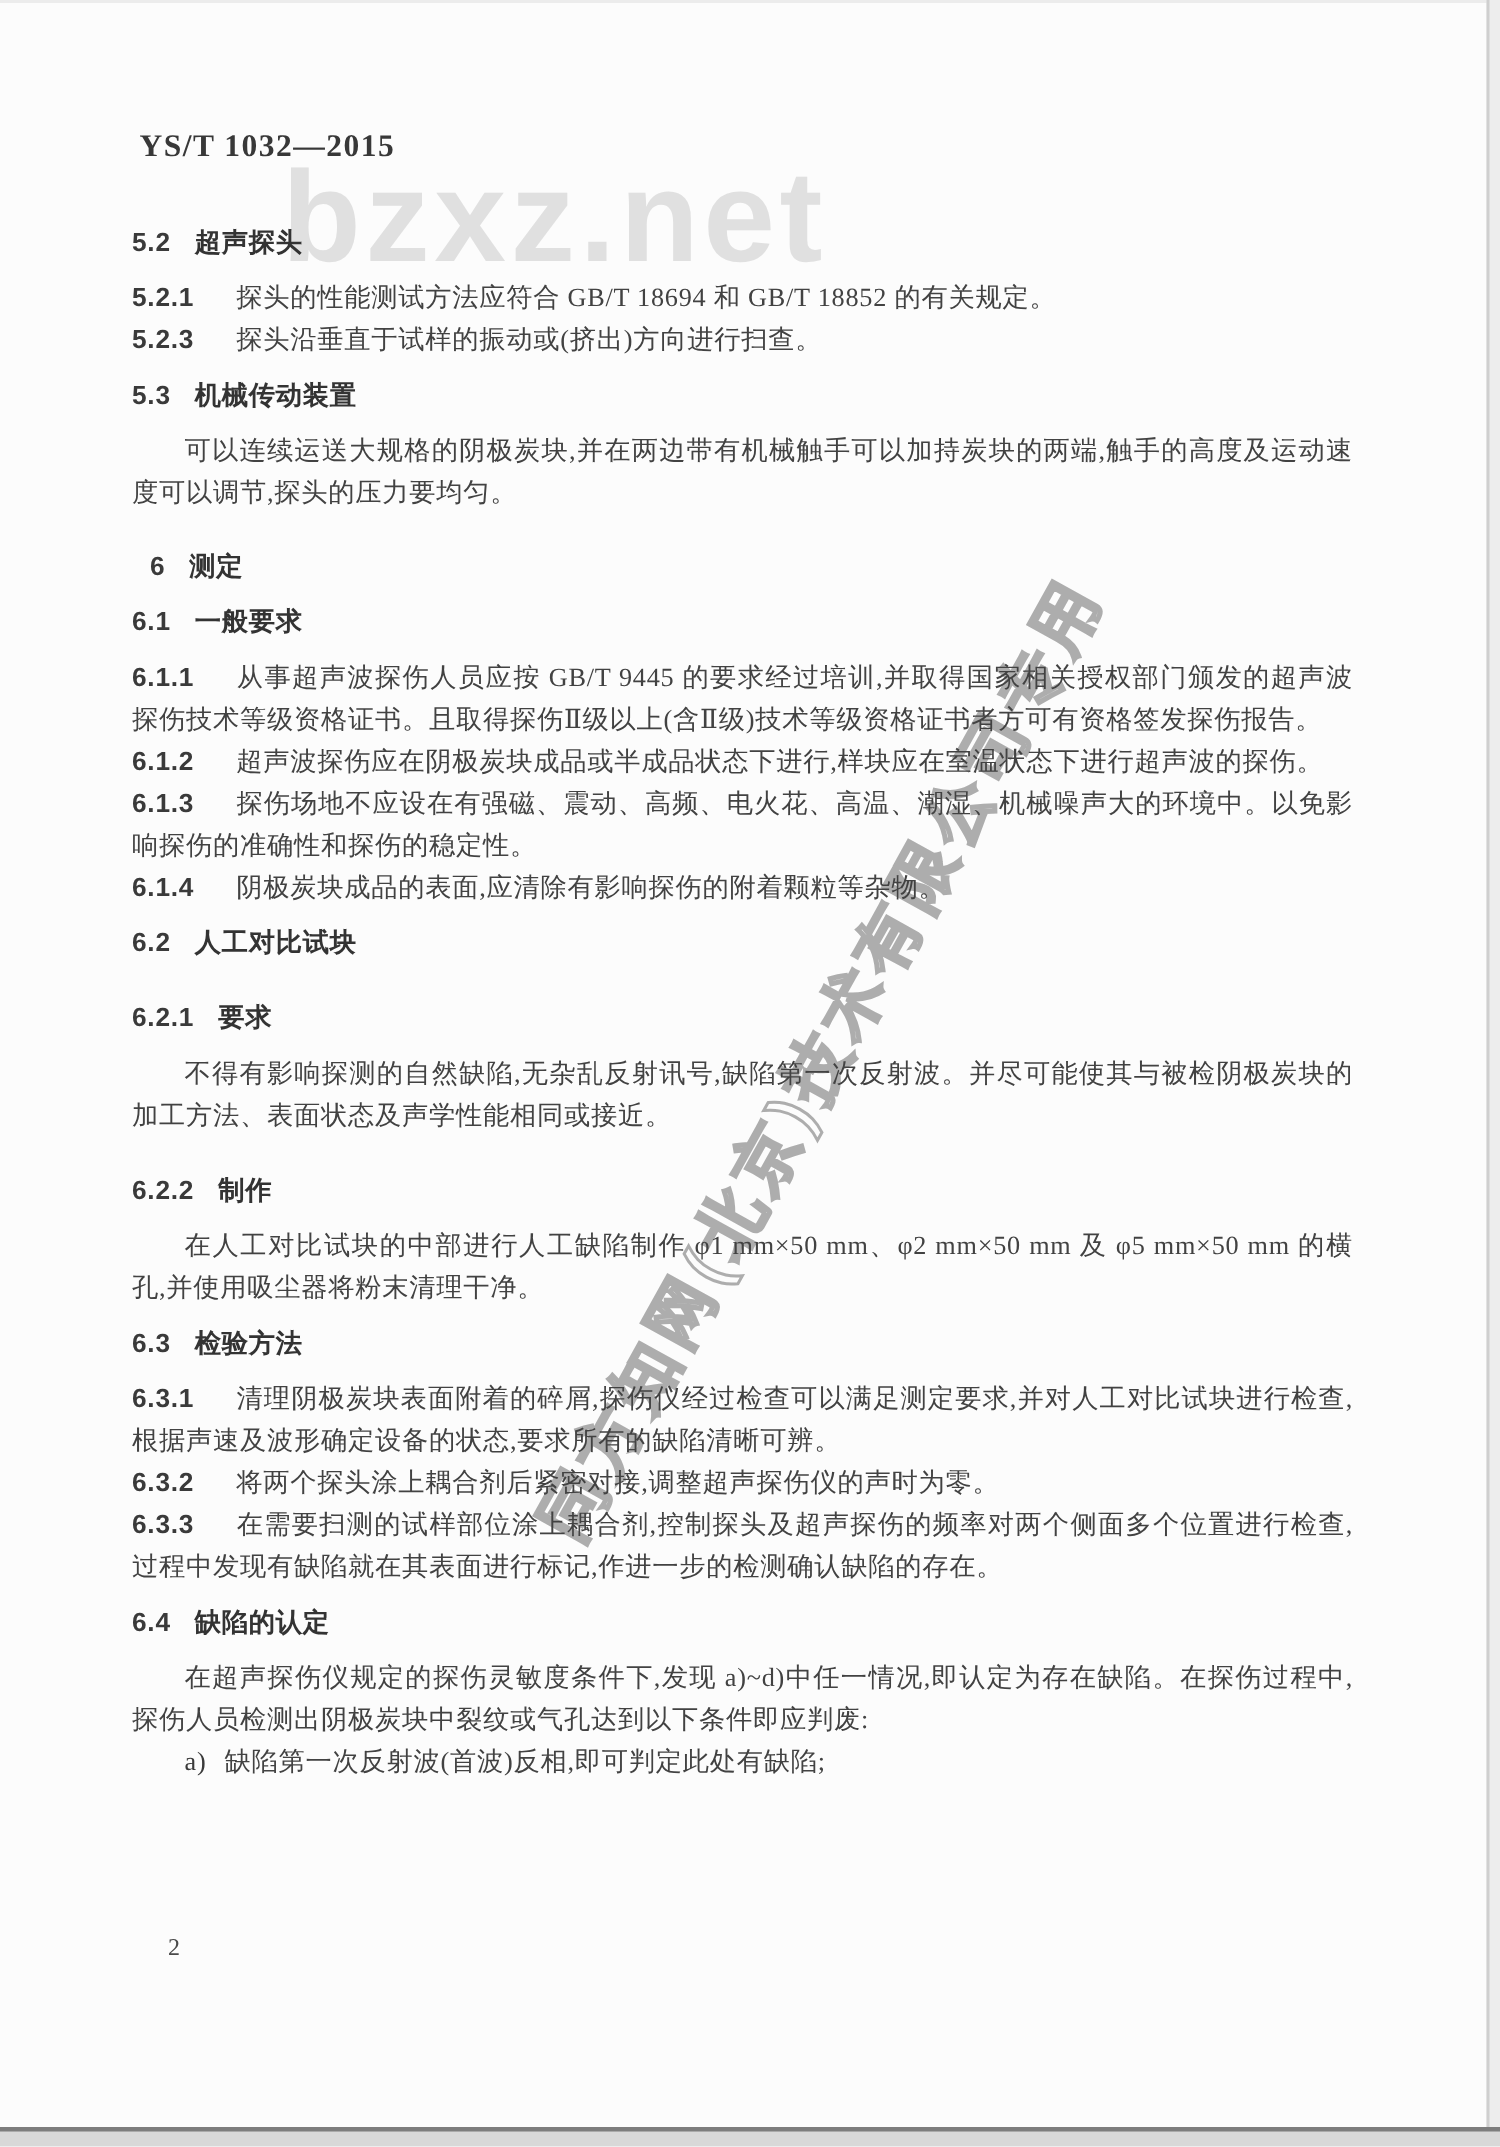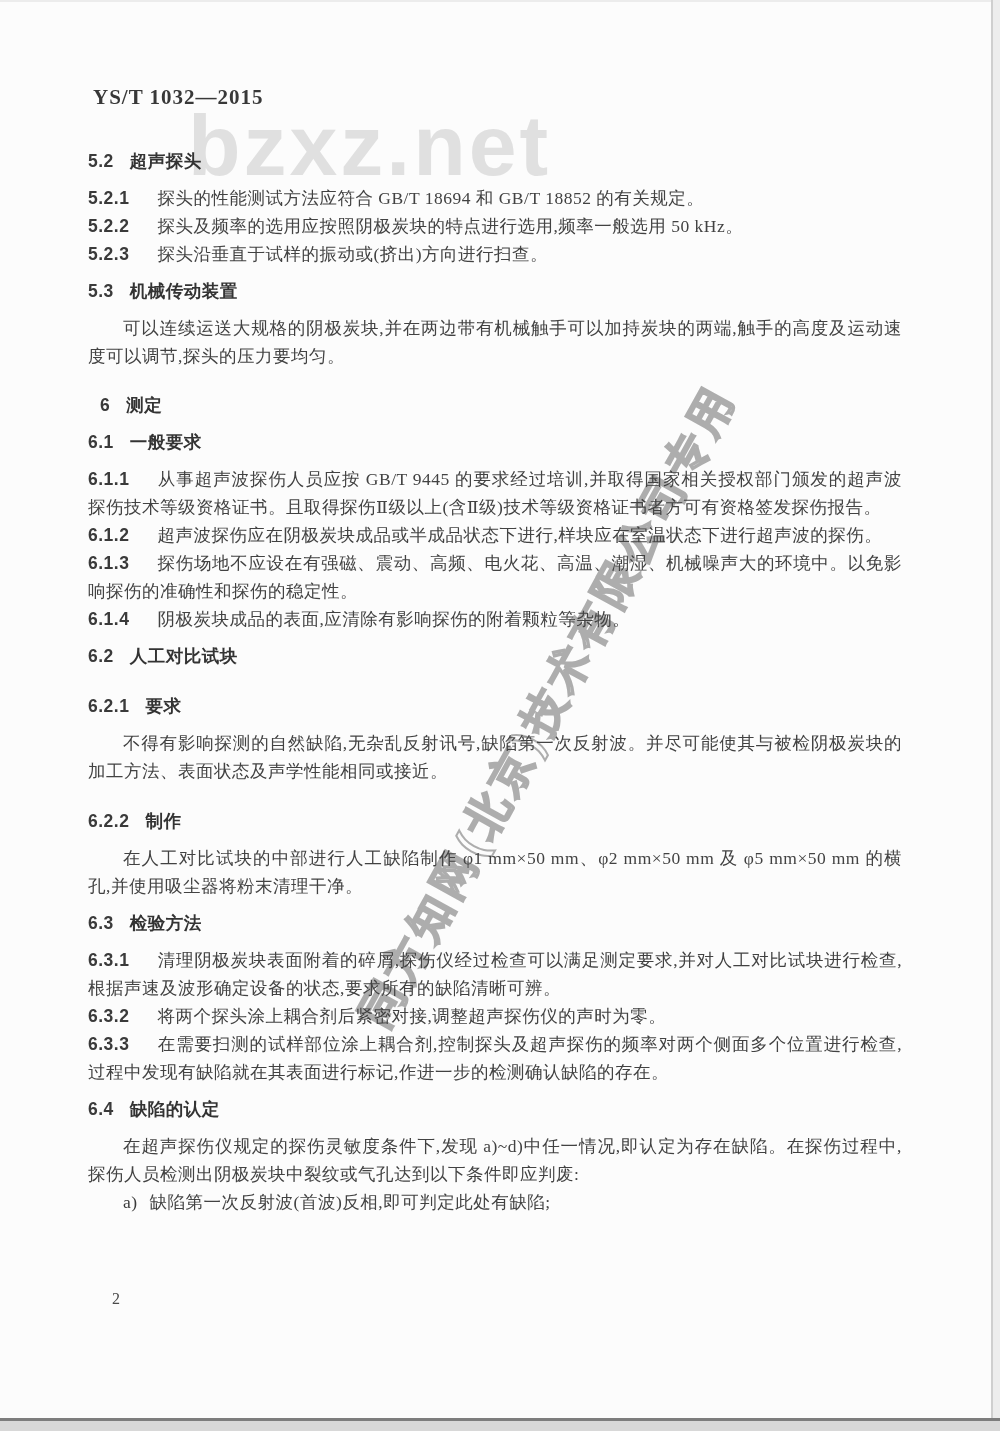--- a/index.html
+++ b/index.html
@@ -92,21 +92,20 @@
   <div class="wm-layer">
     <div class="wm-site">bzxz.net</div>
     <div class="wm-diag">同方知网(北京)技术有限公司专用</div>
   </div>
 
   <div class="doc-header">YS/T 1032—2015</div>
 
   <div id="content">
       <p class="blk h2"><span class="num">5.2</span><span class="txt">超声探头</span></p>
       <p class="blk clause"><span class="num">5.2.1</span><span class="txt">探头的性能测试方法应符合 GB/T 18694 和 GB/T 18852 的有关规定。</span></p>
-      <p class="blk clause"><span class="num">5.2.2</span><span class="txt">探头及频率的选用应按照阴极炭块的特点进行选用,频率一般选用 50 kHz。</span></p>
       <p class="blk clause"><span class="num">5.2.3</span><span class="txt">探头沿垂直于试样的振动或(挤出)方向进行扫查。</span></p>
       <p class="blk h2"><span class="num">5.3</span><span class="txt">机械传动装置</span></p>
       <p class="blk para"><span class="txt">可以连续运送大规格的阴极炭块,并在两边带有机械触手可以加持炭块的两端,触手的高度及运动速度可以调节,探头的压力要均匀。</span></p>
       <p class="blk h1"><span class="num">6</span><span class="txt">测定</span></p>
       <p class="blk h2"><span class="num">6.1</span><span class="txt">一般要求</span></p>
       <p class="blk clause"><span class="num">6.1.1</span><span class="txt">从事超声波探伤人员应按 GB/T 9445 的要求经过培训,并取得国家相关授权部门颁发的超声波探伤技术等级资格证书。且取得探伤Ⅱ级以上(含Ⅱ级)技术等级资格证书者方可有资格签发探伤报告。</span></p>
       <p class="blk clause"><span class="num">6.1.2</span><span class="txt">超声波探伤应在阴极炭块成品或半成品状态下进行,样块应在室温状态下进行超声波的探伤。</span></p>
       <p class="blk clause"><span class="num">6.1.3</span><span class="txt">探伤场地不应设在有强磁、震动、高频、电火花、高温、潮湿、机械噪声大的环境中。以免影响探伤的准确性和探伤的稳定性。</span></p>
       <p class="blk clause"><span class="num">6.1.4</span><span class="txt">阴极炭块成品的表面,应清除有影响探伤的附着颗粒等杂物。</span></p>
       <p class="blk h2"><span class="num">6.2</span><span class="txt">人工对比试块</span></p>

